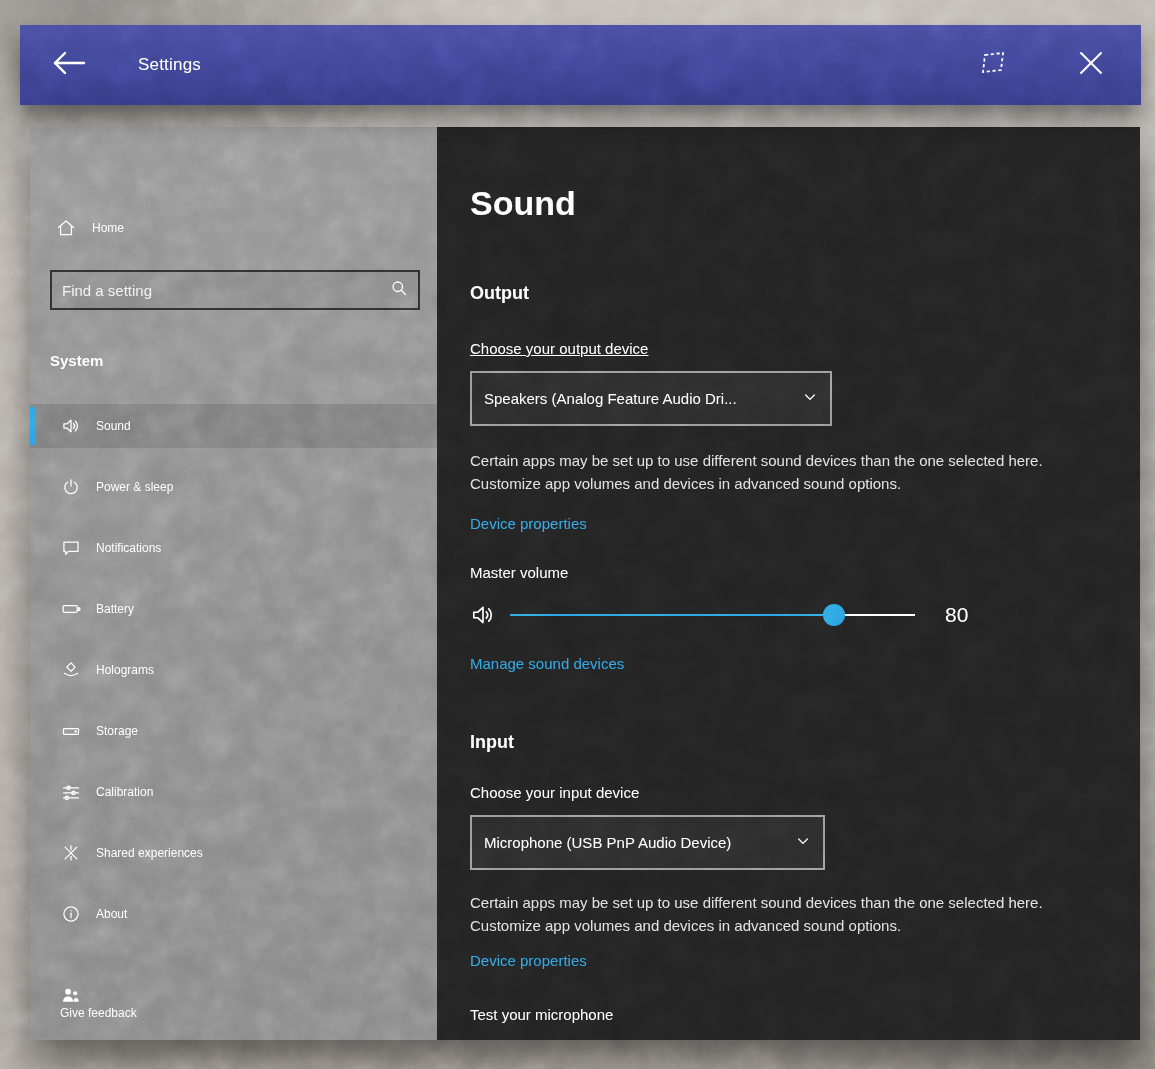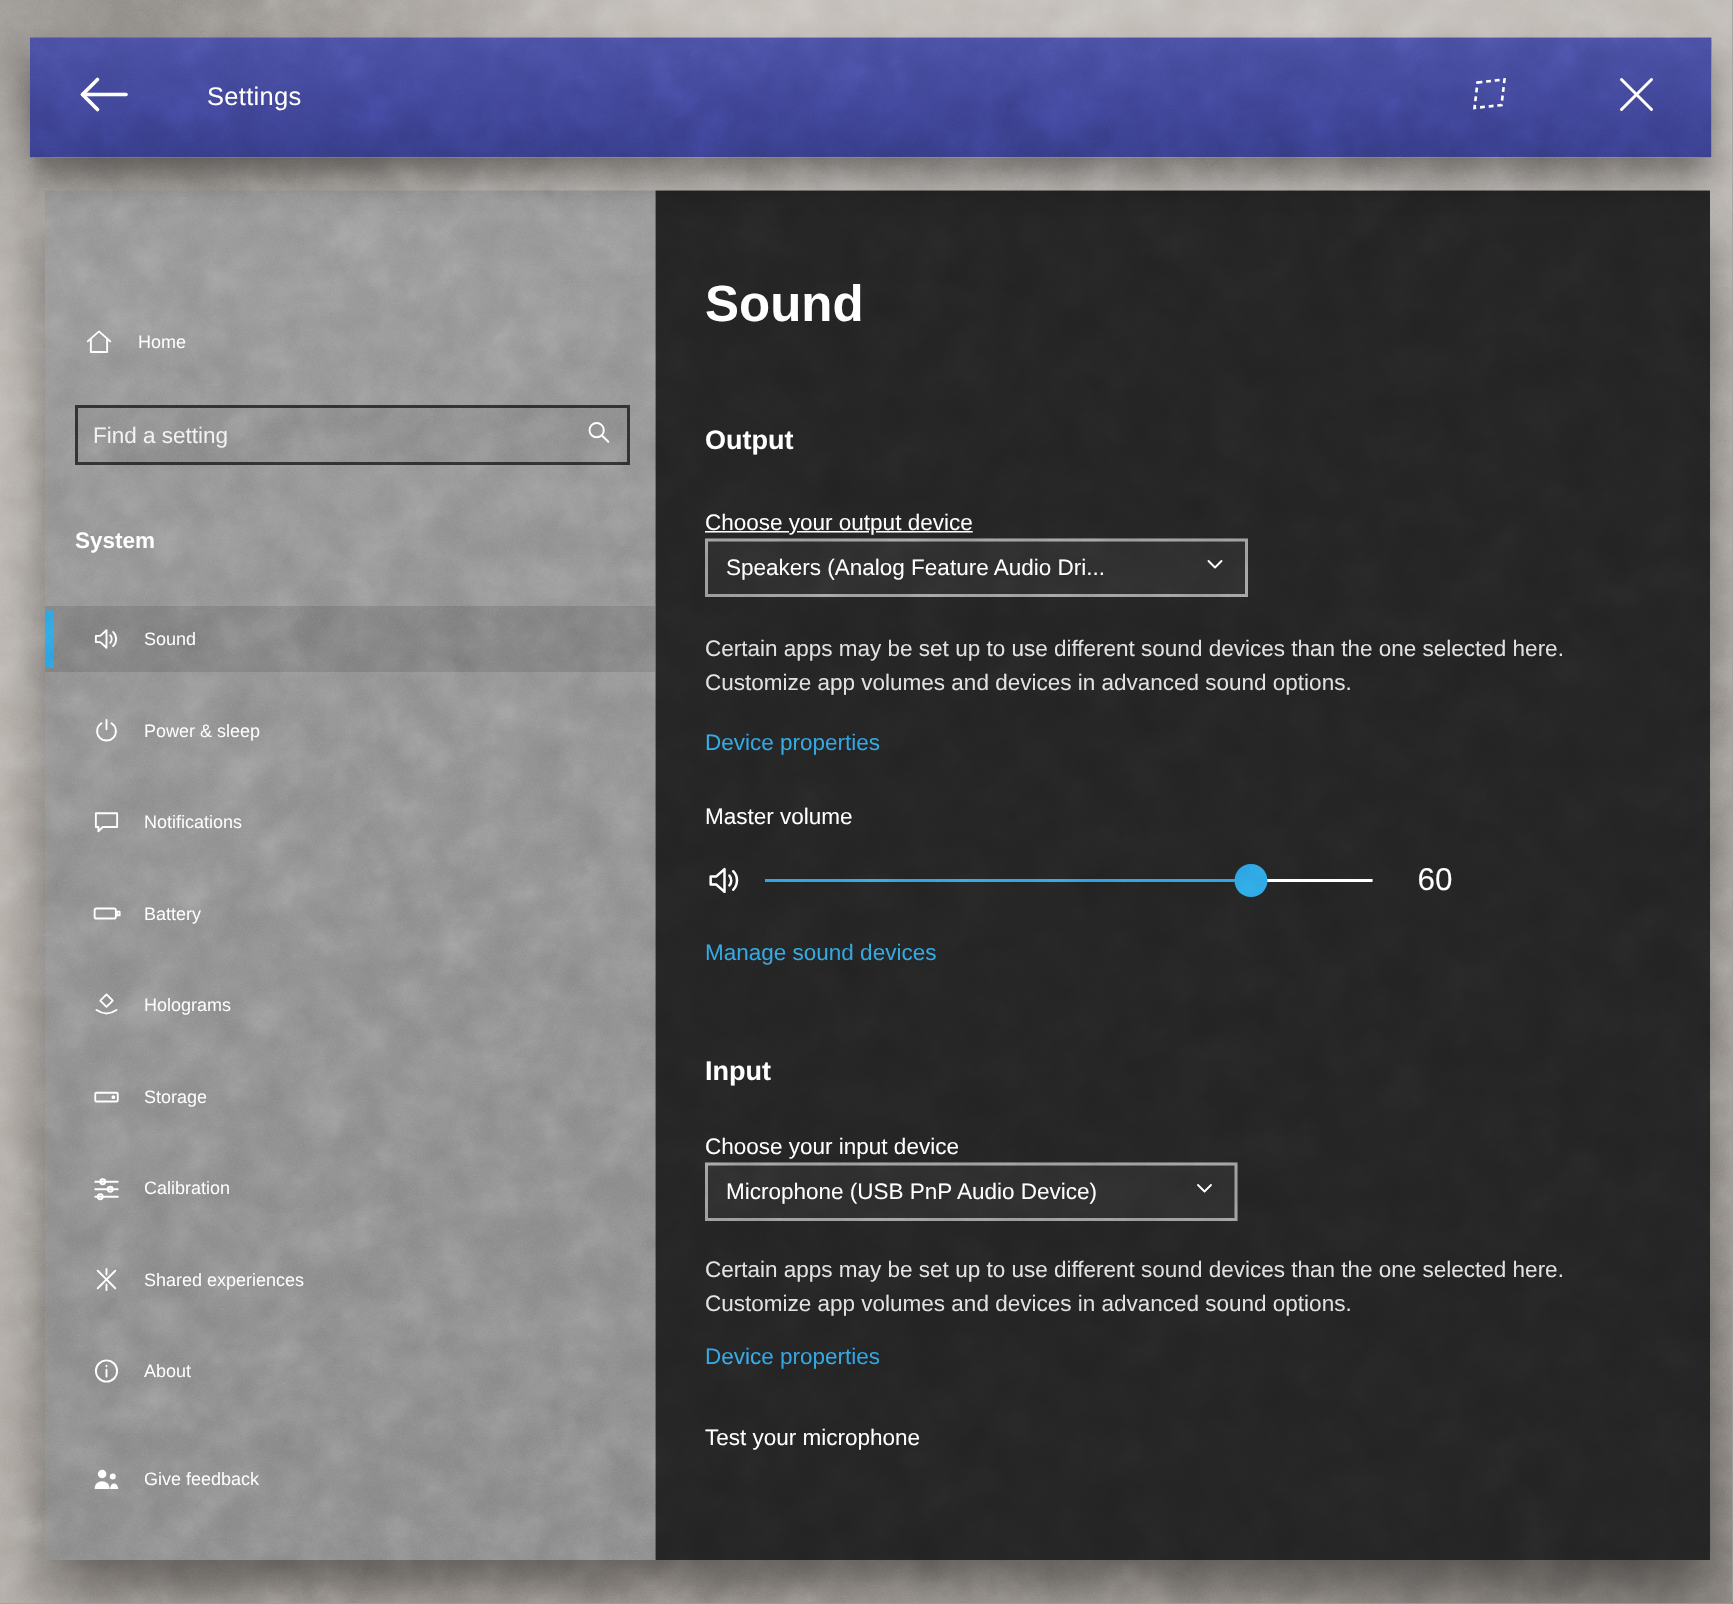--- a/index.html
+++ b/index.html
@@ -80,40 +80,40 @@
   }
   .nav-item .nav-icon { margin-right:14px; }
   .nav-item.selected { background:rgba(0,0,0,0.12); }
   .accent-bar {
     position:absolute; left:0; top:3px; bottom:3px; width:6px;
     background:#2b9fe2; display:none;
   }
   .nav-item.selected .accent-bar { display:block; }
 
   .feedback-row {
-    position:absolute; left:30px; bottom:36px; height:36px;
-    display:flex; align-items:center; cursor:pointer;
+    position:absolute; left:30px; bottom:20px; height:36px;
+    display:flex; align-items:flex-start; cursor:pointer;flex-direction:column;
   }
   .feedback-row .nav-icon { margin-right:14px; }
 
   
   .content {
     flex:1; background:#222222; color:#fff; position:relative;
     overflow:hidden; padding:0 0 0 33px;
   }
   .page-title { margin-top:52px; font-size:34px; font-weight:600; line-height:48px; color:#fff; }
   .section-heading { font-size:18px; font-weight:600; line-height:32px; color:#fff; }
   .heading-output { margin-top:50px; }
   .heading-input  { margin-top:52px; }
   .field-label { font-size:15px; line-height:20px; color:#fff; }
   .label-1 { margin-top:30px;text-decoration:underline; }
   .label-2 { margin-top:25px; }
   .label-mv { margin-top:29px; }
   .dropdown {
-    margin-top:0; height:39px; border:2px solid #979797; background:#2b2b2b;
+    margin-top:12px; height:55px; border:2px solid #979797; background:#2b2b2b;
     display:flex; align-items:center; padding:0 12px 0 12px; cursor:pointer;
   }
   .dropdown-1 { width:362px; }
   .dropdown-2 { width:355px; }
   .dropdown-text { flex:1; font-size:15px; color:#fff; white-space:nowrap; overflow:hidden; }
   .chevron-icon svg { width:16px; height:16px; stroke:#fff; fill:none; stroke-width:1.8; stroke-linecap:round; stroke-linejoin:round; }
   .desc { margin-top:23px; width:578px; font-size:15px; line-height:23px; color:#dedede; }
   .desc-2 { margin-top:21px; }
   .link { font-size:15px; line-height:20px; color:#2f9fdf; cursor:pointer; width:max-content; }
   .link-dp1 { margin-top:19px; }
@@ -349,21 +349,21 @@
               <path d="M3.5 9.5 H7 L12 5 V19 L7 14.5 H3.5 Z"></path>
               <path d="M15 9 a4.5 4.5 0 0 1 0 6"></path>
               <path d="M17.3 6.3 a8 8 0 0 1 0 11.4"></path>
             </svg>
         </span>
         <div class="slider-track">
           <div class="slider-rail"></div>
           <div class="slider-fill" style="width: 80%;"></div>
           <div class="slider-thumb" style="left: calc(80% - 11px);"></div>
         </div>
-        <span class="slider-value">60</span>
+        <span class="slider-value">80</span>
       </div>
 
       <div class="link link-manage">Manage sound devices</div>
 
       <div class="section-heading heading-input">Input</div>
 
       <div class="field-label label-2">Choose your input device</div>
 
       <div class="dropdown dropdown-2">
         <span class="dropdown-text">Microphone (USB PnP Audio Device)</span>

